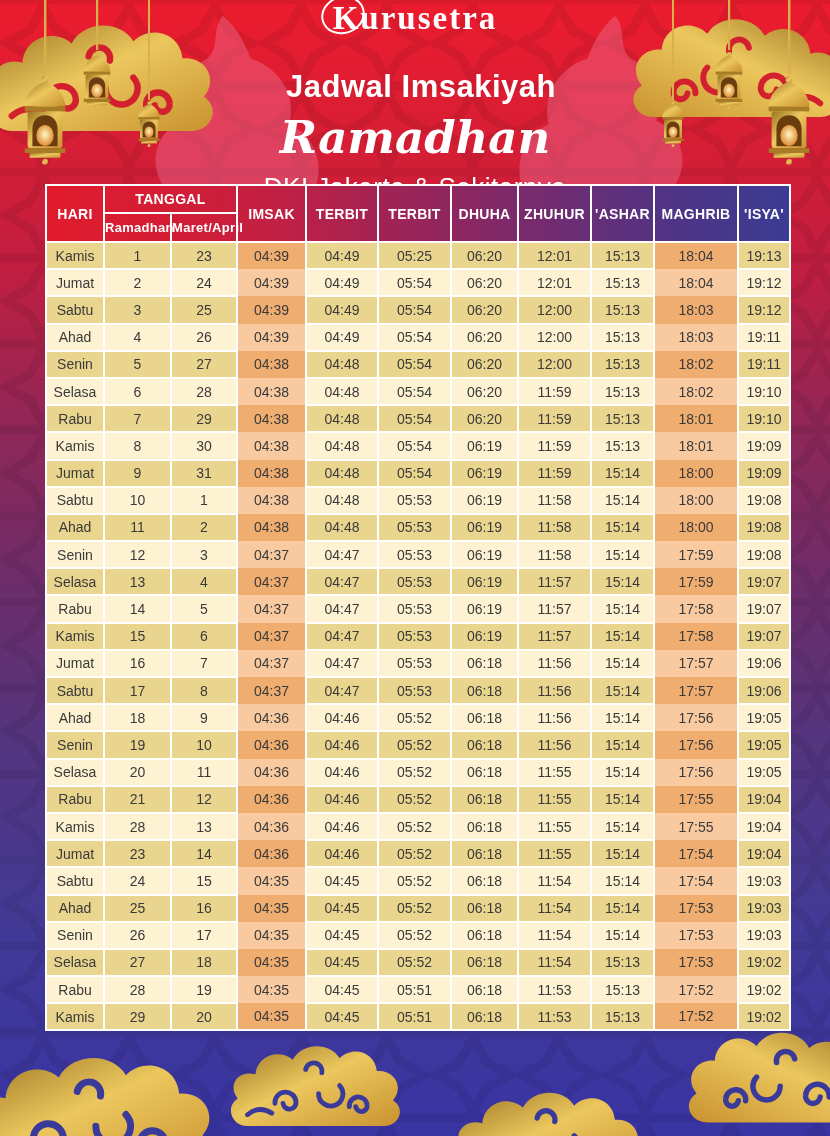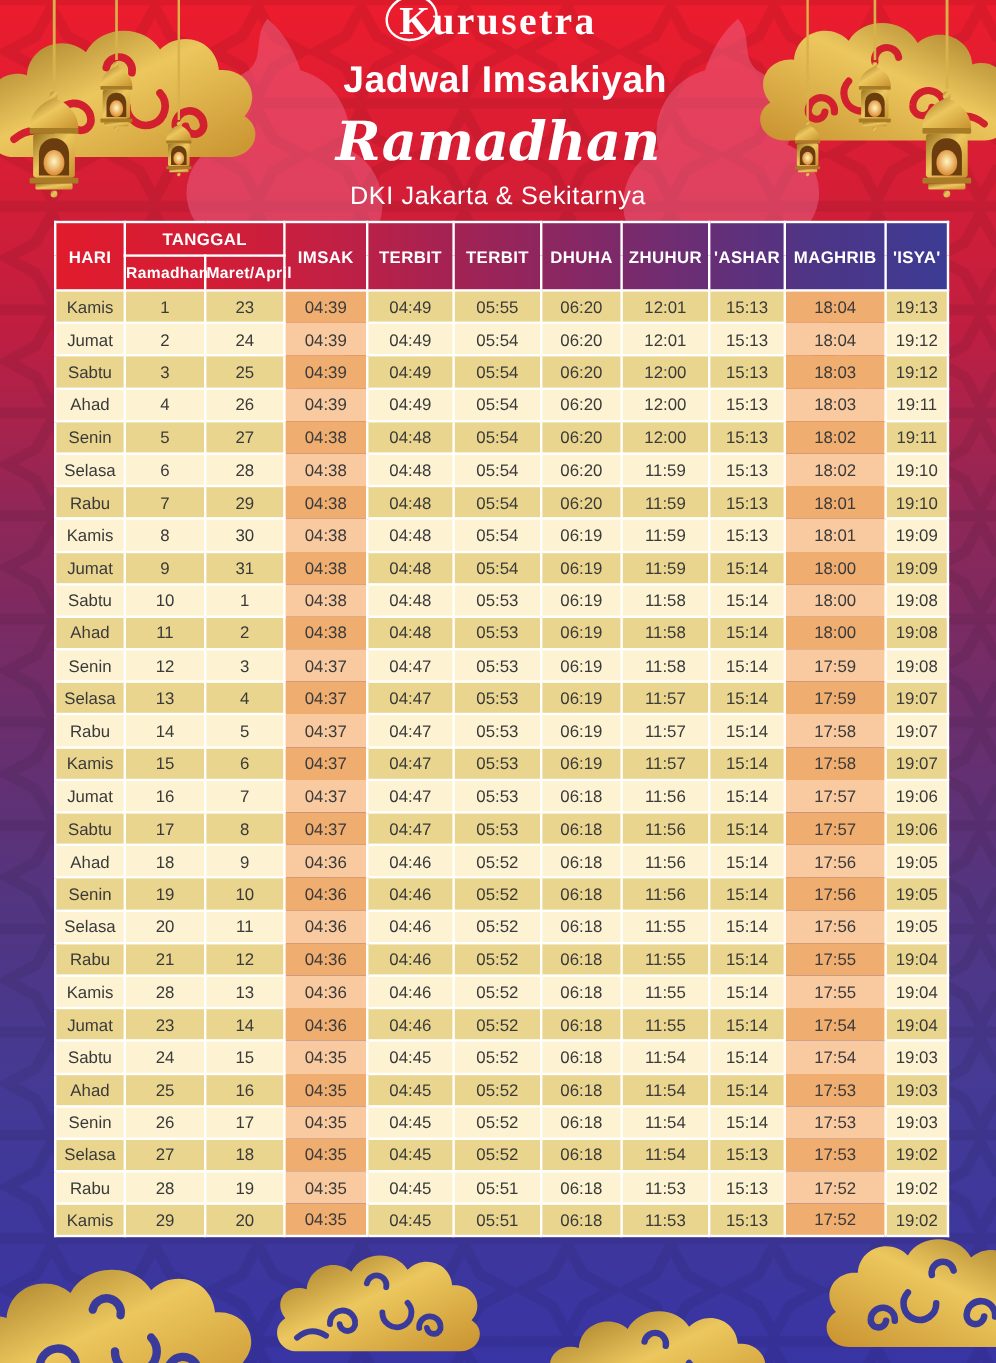--- a/index.html
+++ b/index.html
@@ -11,25 +11,25 @@
     font-family:"Liberation Sans", sans-serif;
   }
   .layer { position:absolute; pointer-events:none; }
   .pattern-overlay { left:0; top:0; }
 
   
   .titles { left:0; top:0; width:100%; text-align:center; color:#fff; }
   .logo { margin-top:0; font-family:"Liberation Serif", serif; font-weight:bold; font-size:33px; letter-spacing:2px; position:relative; display:inline-block; }
   .logo .k-wrap { position:relative; display:inline-block; }
   .logo .logo-ring { position:absolute; left:-12px; top:-4px; width:44px; height:38px; border:2.5px solid #fff; border-radius:50%; transform:rotate(-18deg); }
-  .main-title { margin-top:12px; font-size:31px; font-weight:bold; letter-spacing:.5px;padding-left:12px; }
+  .main-title { margin-top:32px; font-size:31px; font-weight:bold; letter-spacing:.5px;padding-left:12px; }
   .ramadhan-line { margin-top:6px; display:flex; justify-content:center; align-items:baseline; gap:12px; }
   .ramadhan-script { font-family:"DejaVu Serif", serif; font-style:italic; font-weight:bold; font-size:45px; }
   .year { font-size:33px; font-weight:bold; letter-spacing:1px; }
-  .subtitle { margin-top:8px; font-size:21px; letter-spacing:.5px; }
+  .subtitle { margin-top:8px; font-size:26px; letter-spacing:.5px; }
 
   
   table.schedule {
     position:absolute; left:45px; top:184px; width:744px;
     border-collapse:collapse; table-layout:fixed;
     border:2px solid #fff;
   }
   .schedule th, .schedule td { border:2px solid #fff; text-align:center; vertical-align:middle; padding:0; }
   .schedule thead { background:linear-gradient(90deg,#e11b2c 0%,#d21d36 18%,#c02045 32%,#a02355 46%,#832866 60%,#652f78 74%,#4c3587 86%,#3c3b94 100%); }
   .schedule thead th { color:#fff; font-size:14px; font-weight:bold; height:28px; background:transparent; letter-spacing:.3px; }
@@ -192,21 +192,21 @@
         <th class="small">Maret/April</th>
       </tr>
     </thead>
     <tbody>
         <tr class="odd">
           <td>Kamis</td>
           <td>1</td>
           <td>23</td>
           <td class="hl">04:39</td>
           <td>04:49</td>
-          <td>05:55</td>
+          <td>05:25</td>
           <td>06:20</td>
           <td>12:01</td>
           <td>15:13</td>
           <td class="hl">18:04</td>
           <td>19:13</td>
         </tr>
         <tr class="even">
           <td>Jumat</td>
           <td>2</td>
           <td>24</td>

